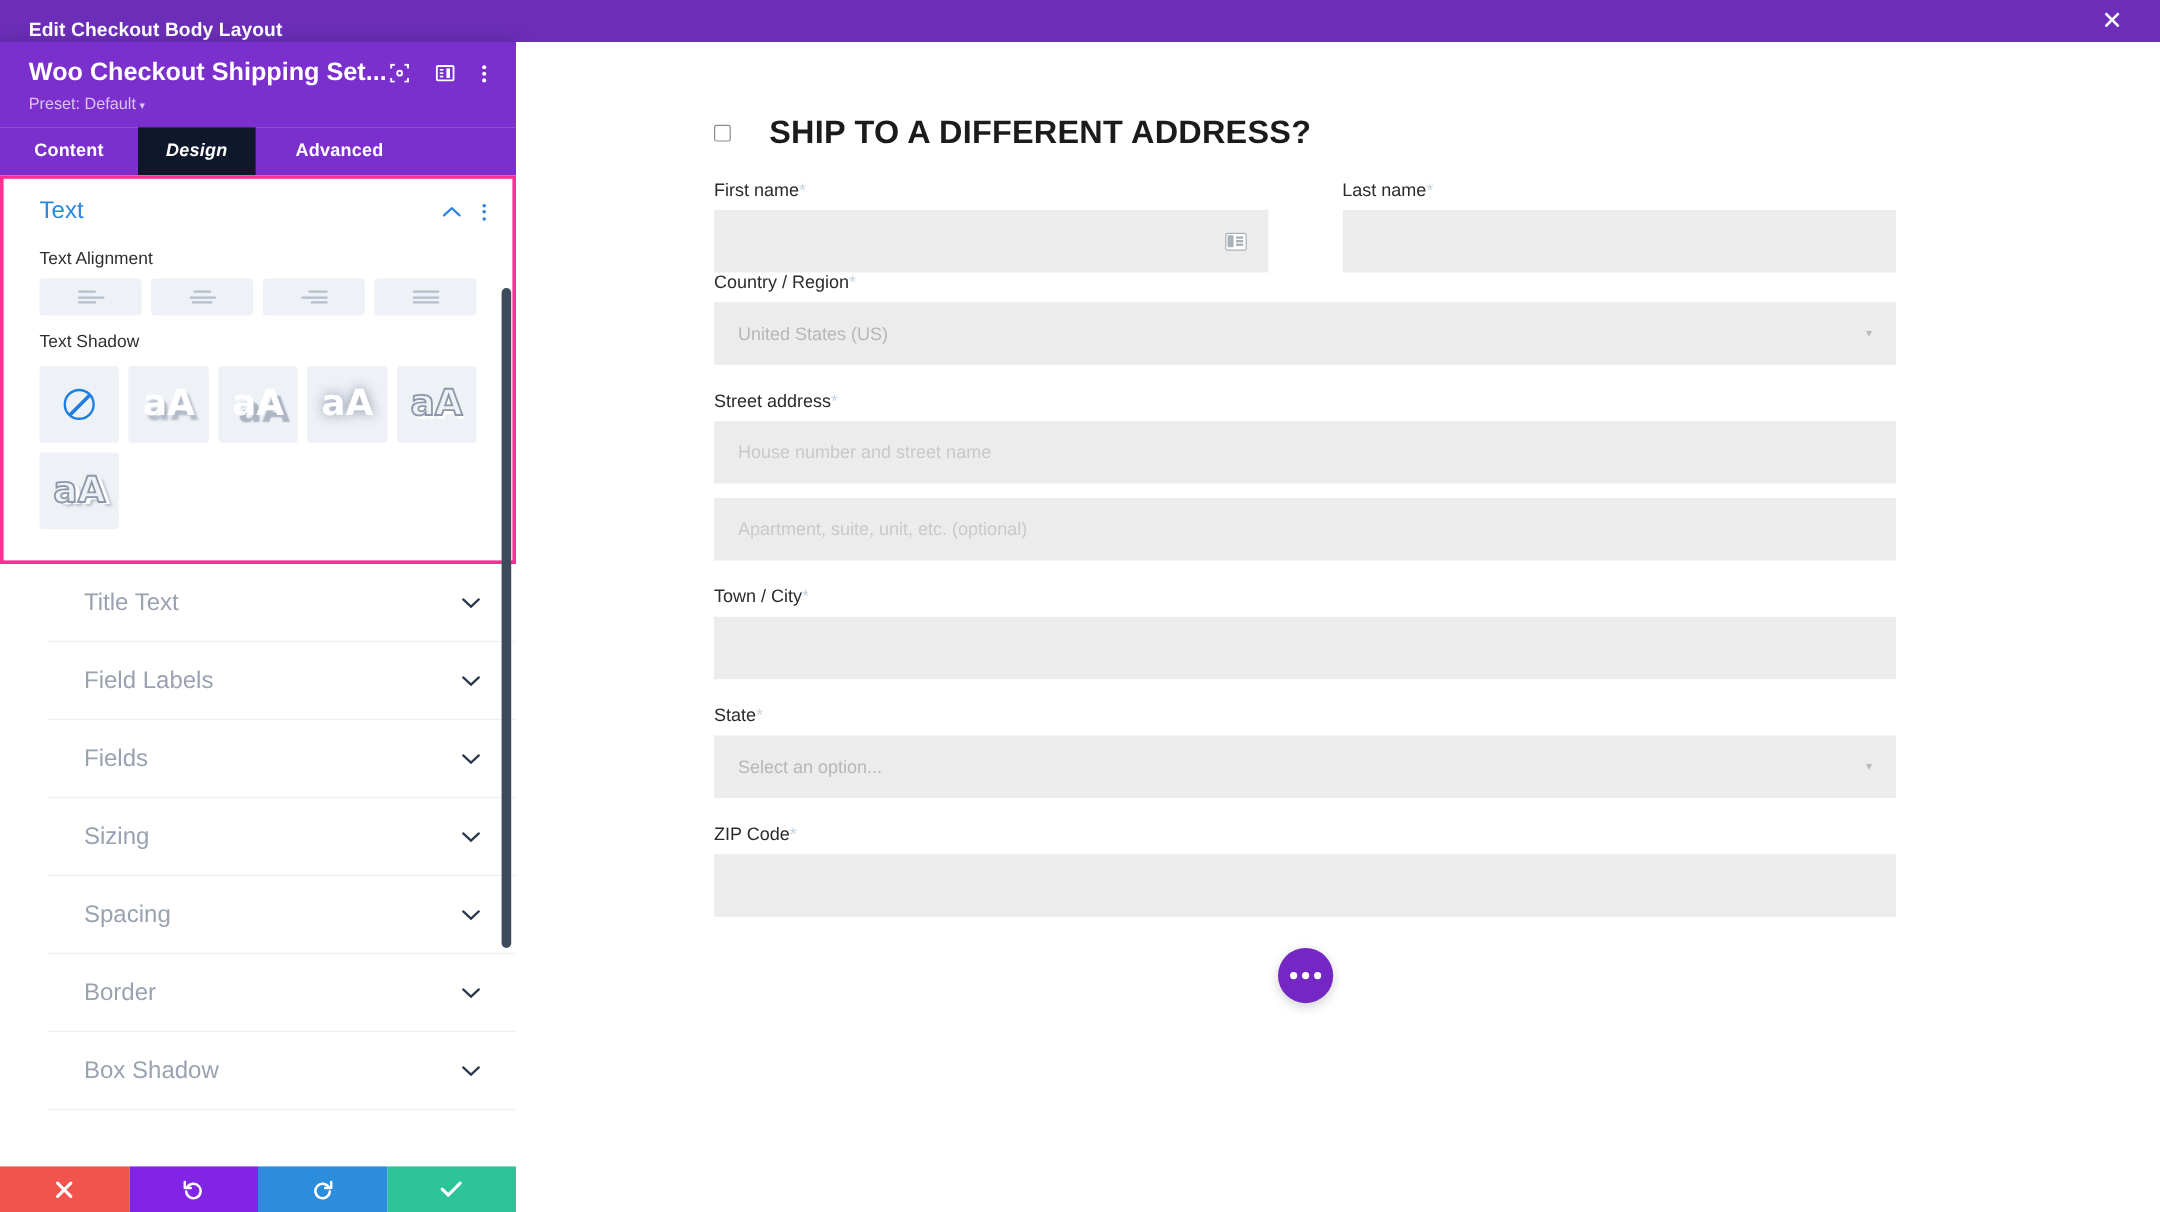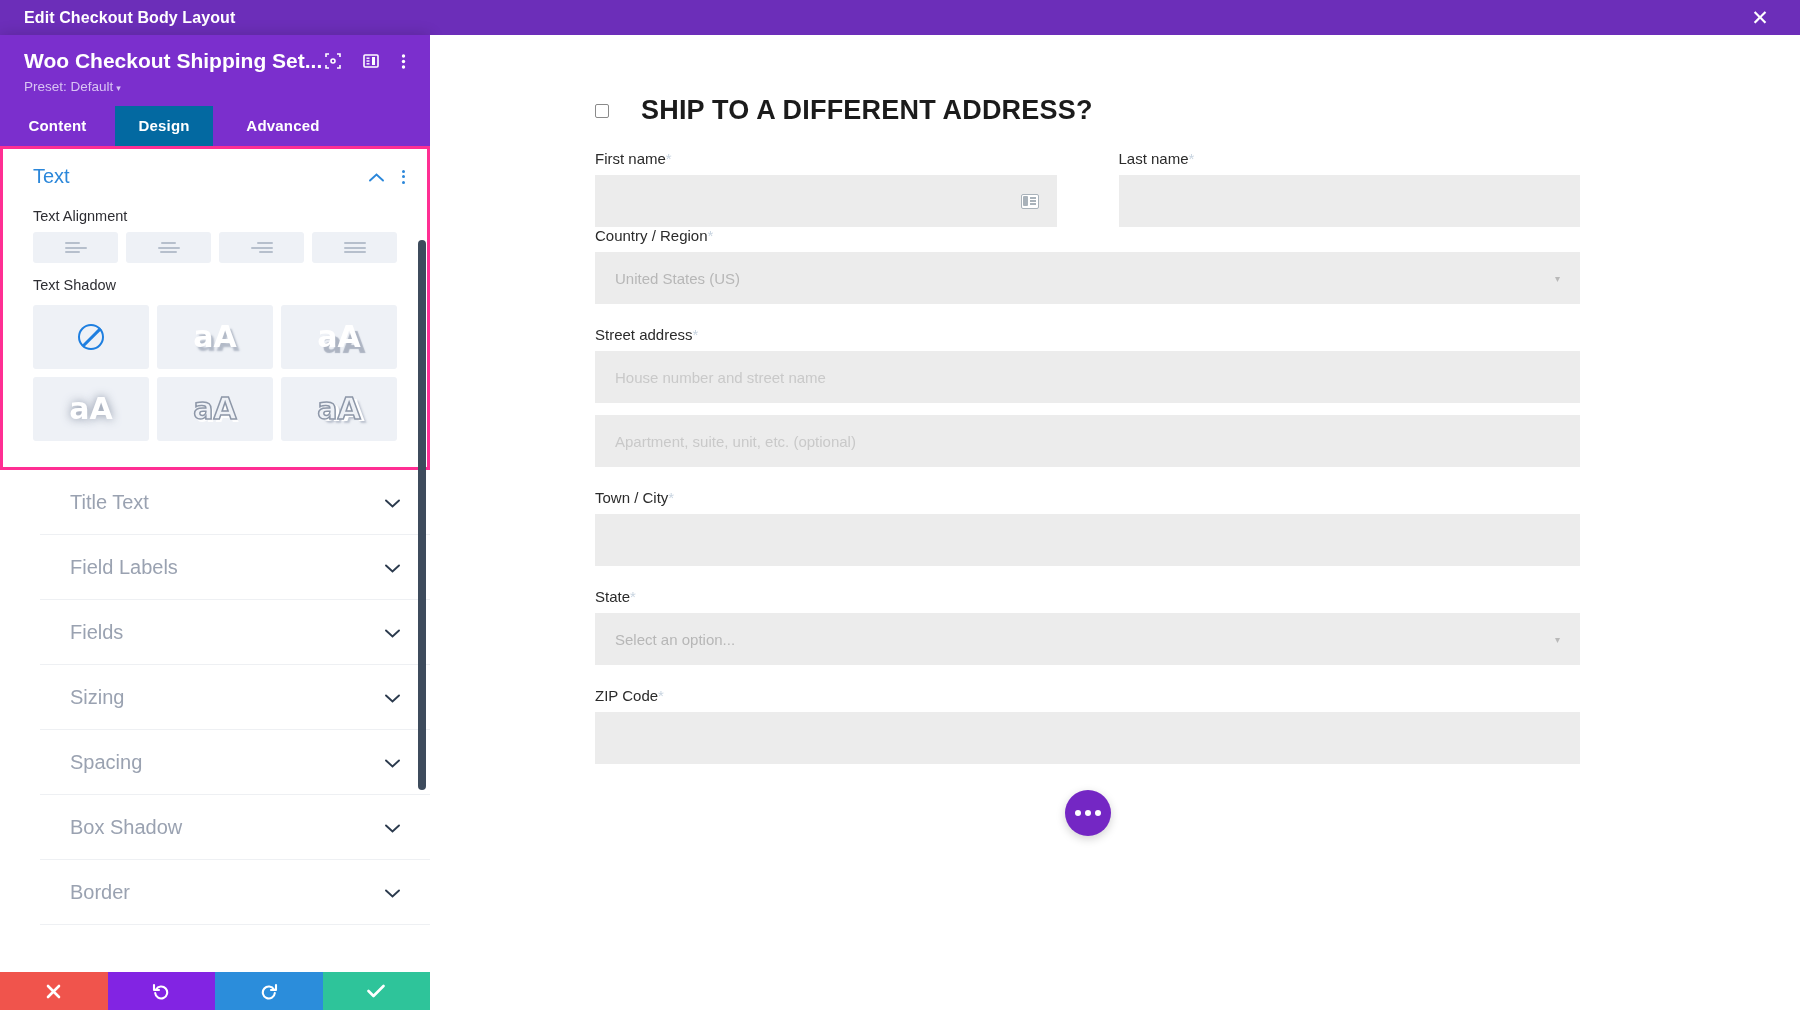--- a/index.html
+++ b/index.html
@@ -6,21 +6,21 @@
   html, body {
     width: 1800px; height: 1010px;
     font-family: "Liberation Sans", sans-serif;
     background: #ffffff; overflow: hidden;
   }
   #root { position: relative; width: 1800px; height: 1010px; }
 
   
   .topbar {
     position: absolute; left: 0; top: 0; width: 1800px; height: 35px;
-    background: #6c2eb9; display: flex; align-items: center;
+    background: #6c2eb9; display: flex; align-items: flex-end;
   }
   .topbar-title {
     color: #ffffff; font-size: 16px; font-weight: 700;
     margin-left: 24px; letter-spacing: .1px;
   }
   .topbar-close {
     position: absolute; right: 20px; top: 0; height: 35px;
     width: 40px; display: flex; align-items: center; justify-content: center;
     color: #fff; font-size: 21px; font-weight: 400; cursor: pointer;
     line-height: 1;
@@ -48,21 +48,21 @@
   .caret-tiny { font-size: 9px; margin-left: 3px; }
 
   .tabs { display: flex; background: #7b2fcd; }
   .tab {
     padding: 11px 0 12px; color: #ffffff; font-size: 15px; font-weight: 600;
     text-align: center; cursor: pointer; letter-spacing: .2px;
   }
   .tab.t0 { width: 115px; }
   .tab.t1 { width: 98px; }
   .tab.t2 { width: 140px; }
-  .tab.active { background: #0369a1; }
+  .tab.active { background: #0f172a; font-style: italic; }
 
   
   .text-group {
     border: 3px solid #ff2e93; background: #fff;
     margin: 0; position: relative; z-index: 3;
   }
   .group-head {
     display: flex; align-items: center; padding: 16px 22px 10px 30px;
   }
   .group-name { color: #2b87da; font-size: 20px; font-weight: 400; }
@@ -77,21 +77,21 @@
   }
   .align-row { display: flex; gap: 8px; padding: 0 30px 4px 30px; }
   .swatch {
     background: #eef1f6; border-radius: 3px; height: 31px; flex: 1;
     display: flex; align-items: center; justify-content: center; cursor: pointer;
   }
   .align-lines { display: flex; flex-direction: column; gap: 2.5px; width: 22px; }
   .align-lines span { height: 2px; background: #b6bfcc; border-radius: 1px; display:block; }
 
   .shadow-grid {
-    display: grid; grid-template-columns: repeat(3, 1fr); gap: 8px;
+    display: grid; grid-template-columns: repeat(5, 1fr); gap: 8px;
     padding: 4px 30px 26px 30px;
   }
   .shadow-cell {
     background: #eef1f6; border-radius: 3px; height: 64px;
     display: flex; align-items: center; justify-content: center; cursor: pointer;
     overflow: hidden;
   }
   .shadow-cell .aA {
     font-family: "DejaVu Sans", sans-serif;
     font-size: 30px; font-weight: 700; color: #ffffff; line-height: 1;
@@ -338,27 +338,27 @@
               <path d="M1 1.5L7.5 7.5L14 1.5" fill="none" stroke="#2b3a4d" stroke-width="1.9" stroke-linecap="round"></path>
             </svg></span>
       </div>
       <div class="acc-item">
         <span class="acc-label">Spacing</span>
         <span class="acc-chev"><svg width="15" height="9" viewBox="0 0 15 9">
               <path d="M1 1.5L7.5 7.5L14 1.5" fill="none" stroke="#2b3a4d" stroke-width="1.9" stroke-linecap="round"></path>
             </svg></span>
       </div>
       <div class="acc-item">
+        <span class="acc-label">Border</span>
+        <span class="acc-chev"><svg width="15" height="9" viewBox="0 0 15 9">
+              <path d="M1 1.5L7.5 7.5L14 1.5" fill="none" stroke="#2b3a4d" stroke-width="1.9" stroke-linecap="round"></path>
+            </svg></span>
+      </div>
+      <div class="acc-item">
         <span class="acc-label">Box Shadow</span>
-        <span class="acc-chev"><svg width="15" height="9" viewBox="0 0 15 9">
-              <path d="M1 1.5L7.5 7.5L14 1.5" fill="none" stroke="#2b3a4d" stroke-width="1.9" stroke-linecap="round"></path>
-            </svg></span>
-      </div>
-      <div class="acc-item">
-        <span class="acc-label">Border</span>
         <span class="acc-chev"><svg width="15" height="9" viewBox="0 0 15 9">
               <path d="M1 1.5L7.5 7.5L14 1.5" fill="none" stroke="#2b3a4d" stroke-width="1.9" stroke-linecap="round"></path>
             </svg></span>
       </div>
     </div>
 
     <div class="panel-scroll"></div>
 
     <div class="panel-foot">
       <div class="fbtn red">

